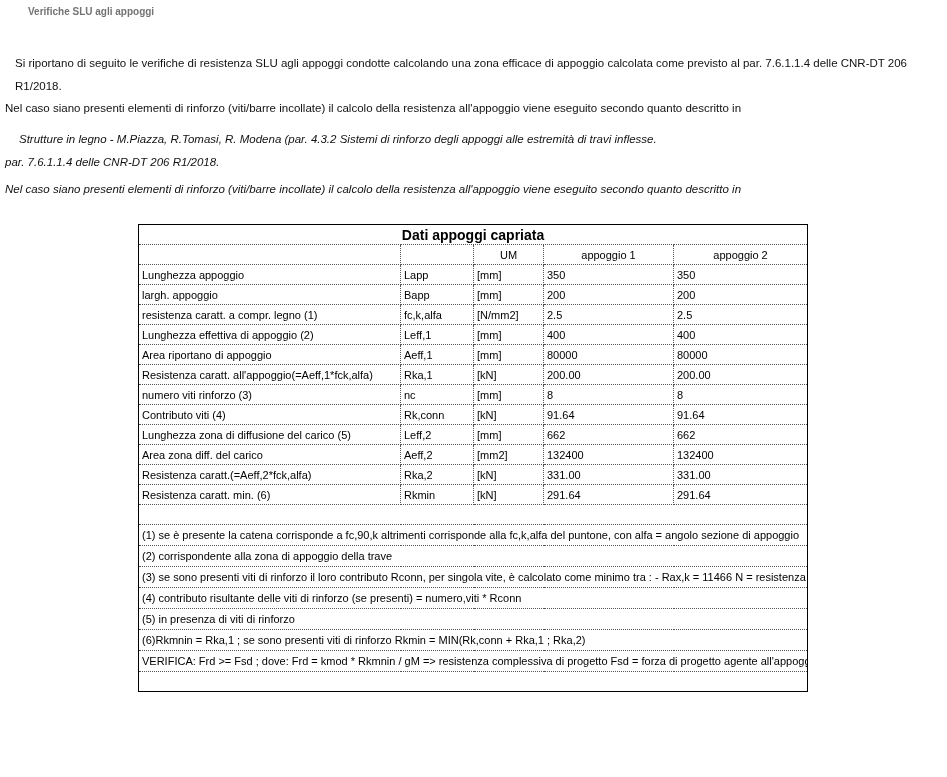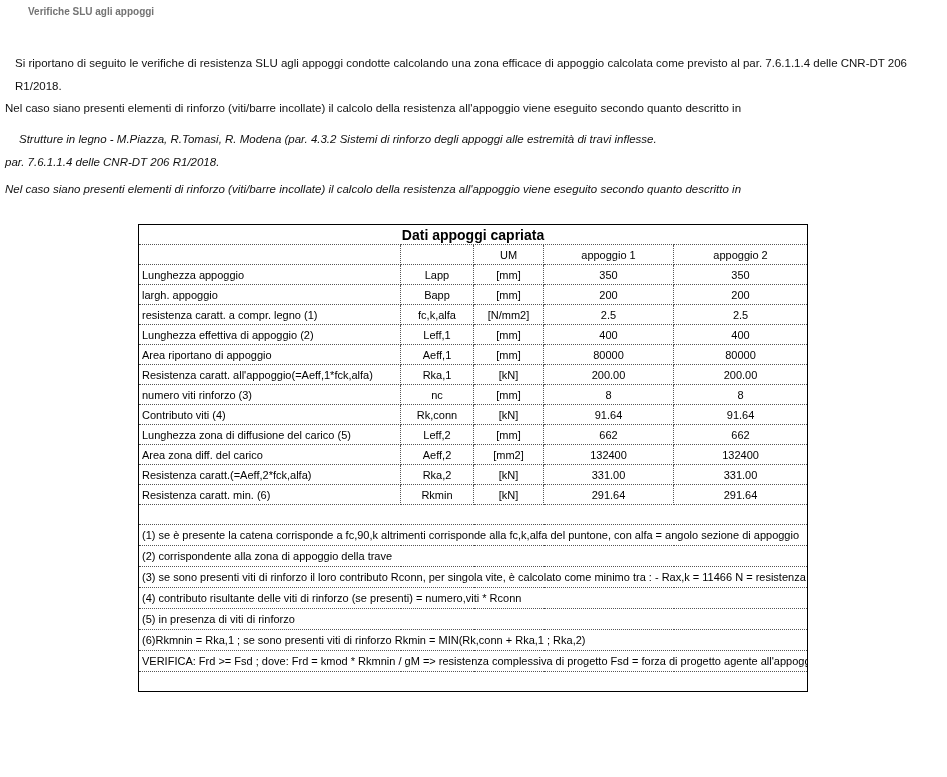--- a/index.html
+++ b/index.html
@@ -55,21 +55,21 @@
   }
   td.tbl-title {
     height: 22px;
     font-size: 14px;
     font-weight: bold;
     text-align: center;
     white-space: nowrap;
   }
   td.hdr { height: 18px; text-align: center; margin-top: 21px; }
   td.lbl { text-align: left; }
-  td.ctr { text-align: center; }
+  td.ctr { }
   td.spacer { height: 22px; }
   td.note {
     text-align: left;
     vertical-align: top;
     white-space: pre-wrap;
     line-height: 20px;
     padding: 0 3px;
   }
   td.n1 { height: 40px; }
   td.n2 { height: 20px; margin-top: 22px; }

